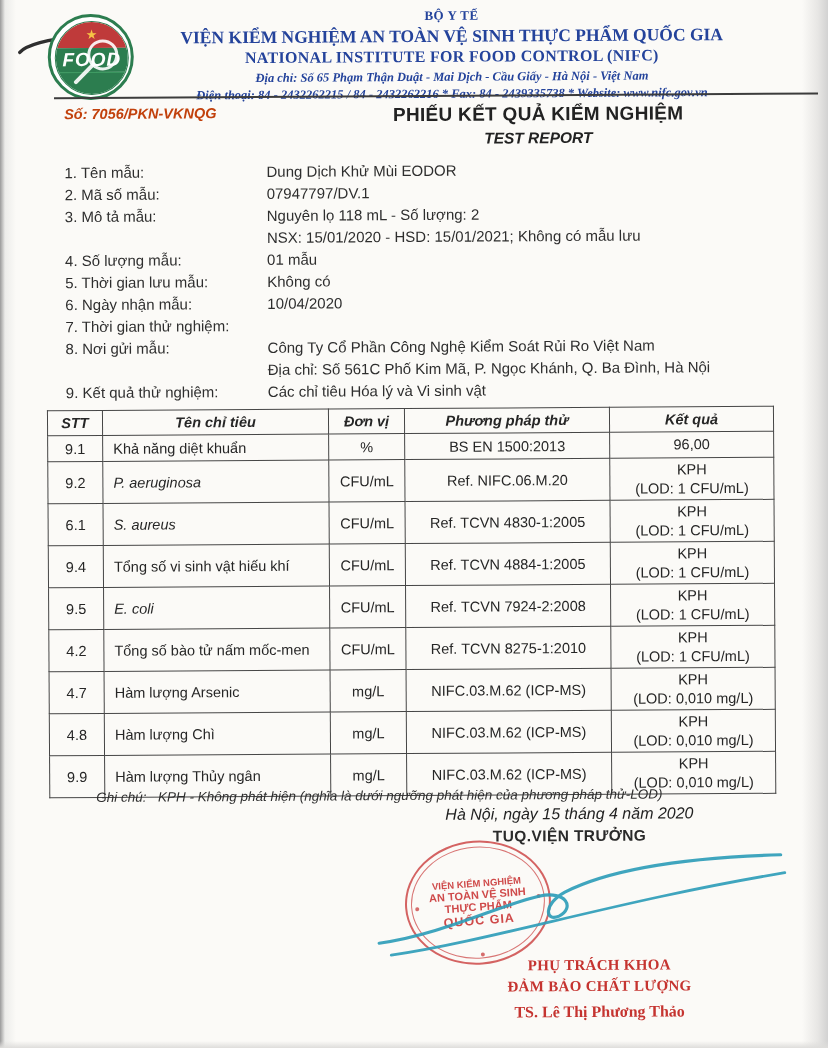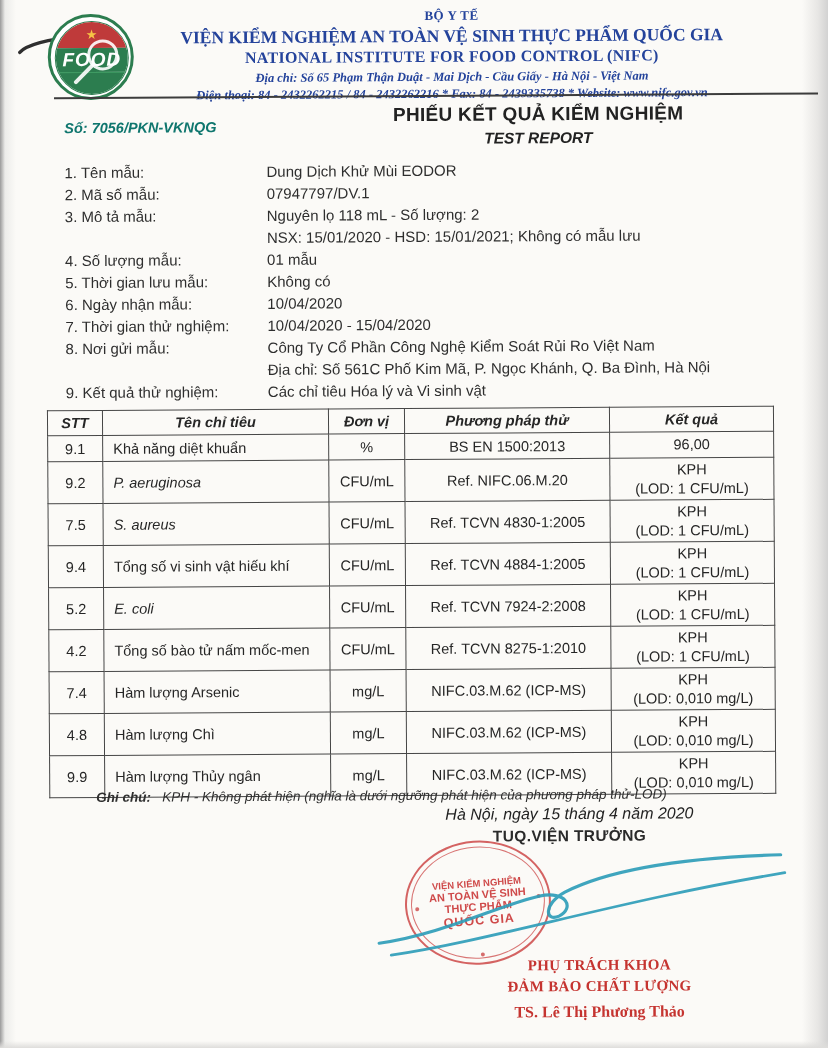--- a/index.html
+++ b/index.html
@@ -26,21 +26,21 @@
             color:#24439b;font-family:"Liberation Serif", serif;}
   .ministry{font-weight:bold;font-size:13px;letter-spacing:.5px;}
   .inst-vi{font-weight:bold;font-size:17.5px;margin-top:2px;}
   .inst-en{font-weight:bold;font-size:16px;margin-top:1px;letter-spacing:.3px;}
   .addr{font-weight:bold;font-style:italic;font-size:12.5px;margin-top:4px;}
   .contact{font-weight:bold;font-style:italic;font-size:12.5px;margin-top:2px;}
   .hdr-rule{position:absolute;left:56px;right:8px;top:95px;border-top:2px solid #3c3c3c;}
 
   
   .title-row{position:absolute;left:0;right:0;top:104px;height:52px;}
-  .doc-no{position:absolute;left:66px;top:14px;font-weight:bold;font-style:italic;font-size:14.5px;color:#0f766e;}
+  .doc-no{position:absolute;left:66px;top:0;font-weight:bold;font-style:italic;font-size:14.5px;color:#c2410c;}
   .title-wrap{position:absolute;left:270px;width:540px;text-align:center;}
   .title-vi{font-weight:bold;font-size:19px;letter-spacing:.3px;color:#222;}
   .title-en{font-weight:bold;font-style:italic;font-size:15.5px;margin-top:4px;color:#222;}
 
   
   .info{position:absolute;left:66px;top:160px;right:20px;}
   .info-row{display:flex;align-items:flex-start;}
   .info-label{width:202px;flex:none;font-size:15px;line-height:22px;}
   .info-val{font-size:15px;line-height:22px;}
 
@@ -53,21 +53,21 @@
   .r-two td{height:41px;}
   .c-stt{text-align:center;}
   .c-name{text-align:left;padding-left:10px;}
   .c-unit{text-align:center;}
   .c-method{text-align:center;}
   .c-result{text-align:center;line-height:1.25;}
   .sci{font-style:italic;}
 
   
   .note{position:absolute;left:94px;top:788px;font-size:13.5px;font-style:italic;color:#2f2f2f;}
-  .note b{font-weight:bold;}
+  .note b{font-weight:normal;}
   .date-line{position:absolute;left:387px;top:806px;width:360px;text-align:center;
              font-style:italic;font-size:16px;color:#222;}
   .signer-title{position:absolute;left:387px;top:828px;width:360px;text-align:center;
                 font-weight:bold;font-size:15.5px;letter-spacing:.4px;color:#2a2a2a;}
   .stamp{position:absolute;left:402px;top:841px;width:146px;height:124px;border-radius:50%;
          border:2.5px solid rgba(204,72,72,.85);box-sizing:border-box;transform:rotate(-4deg);
          display:flex;align-items:center;justify-content:center;}
   .stamp-inner{width:132px;height:110px;border-radius:50%;border:1.5px solid rgba(204,72,72,.75);
                display:flex;flex-direction:column;align-items:center;justify-content:center;
                color:#cf4a4a;font-weight:bold;text-align:center;}
@@ -160,24 +160,20 @@
     </div>
     <div class="info-row">
       <div class="info-label">6. Ngày nhận mẫu:</div>
       <div class="info-val">
           <div>10/04/2020</div>
           <div></div>
         </div>
     </div>
     <div class="info-row">
       <div class="info-label">7. Thời gian thử nghiệm:</div>
-      <div class="info-val">
-          <div>10/04/2020 - 15/04/2020</div>
-          <div></div>
-        </div>
     </div>
     <div class="info-row">
       <div class="info-label">8. Nơi gửi mẫu:</div>
       <div class="info-val">
           <div>Công Ty Cổ Phần Công Nghệ Kiểm Soát Rủi Ro Việt Nam</div>
           <div>Địa chỉ: Số 561C Phố Kim Mã, P. Ngọc Khánh, Q. Ba Đình, Hà Nội</div>
         </div>
     </div>
     <div class="info-row">
       <div class="info-label">9. Kết quả thử nghiệm:</div>
@@ -218,61 +214,61 @@
       <td class="c-stt">9.2</td>
       <td class="c-name sci">P. aeruginosa</td>
       <td class="c-unit">CFU/mL</td>
       <td class="c-method">Ref. NIFC.06.M.20</td>
       <td class="c-result">
             <div>KPH</div>
             <div>(LOD: 1 CFU/mL)</div>
           </td>
     </tr>
     <tr class="r-two">
-      <td class="c-stt">7.5</td>
+      <td class="c-stt">6.1</td>
       <td class="c-name sci">S. aureus</td>
       <td class="c-unit">CFU/mL</td>
       <td class="c-method">Ref. TCVN 4830-1:2005</td>
       <td class="c-result">
             <div>KPH</div>
             <div>(LOD: 1 CFU/mL)</div>
           </td>
     </tr>
     <tr class="r-two">
       <td class="c-stt">9.4</td>
       <td class="c-name">Tổng số vi sinh vật hiếu khí</td>
       <td class="c-unit">CFU/mL</td>
       <td class="c-method">Ref. TCVN 4884-1:2005</td>
       <td class="c-result">
             <div>KPH</div>
             <div>(LOD: 1 CFU/mL)</div>
           </td>
     </tr>
     <tr class="r-two">
-      <td class="c-stt">5.2</td>
+      <td class="c-stt">9.5</td>
       <td class="c-name sci">E. coli</td>
       <td class="c-unit">CFU/mL</td>
       <td class="c-method">Ref. TCVN 7924-2:2008</td>
       <td class="c-result">
             <div>KPH</div>
             <div>(LOD: 1 CFU/mL)</div>
           </td>
     </tr>
     <tr class="r-two">
       <td class="c-stt">4.2</td>
       <td class="c-name">Tổng số bào tử nấm mốc-men</td>
       <td class="c-unit">CFU/mL</td>
       <td class="c-method">Ref. TCVN 8275-1:2010</td>
       <td class="c-result">
             <div>KPH</div>
             <div>(LOD: 1 CFU/mL)</div>
           </td>
     </tr>
     <tr class="r-two">
-      <td class="c-stt">7.4</td>
+      <td class="c-stt">4.7</td>
       <td class="c-name">Hàm lượng Arsenic</td>
       <td class="c-unit">mg/L</td>
       <td class="c-method">NIFC.03.M.62 (ICP-MS)</td>
       <td class="c-result">
             <div>KPH</div>
             <div>(LOD: 0,010 mg/L)</div>
           </td>
     </tr>
     <tr class="r-two">
       <td class="c-stt">4.8</td>

